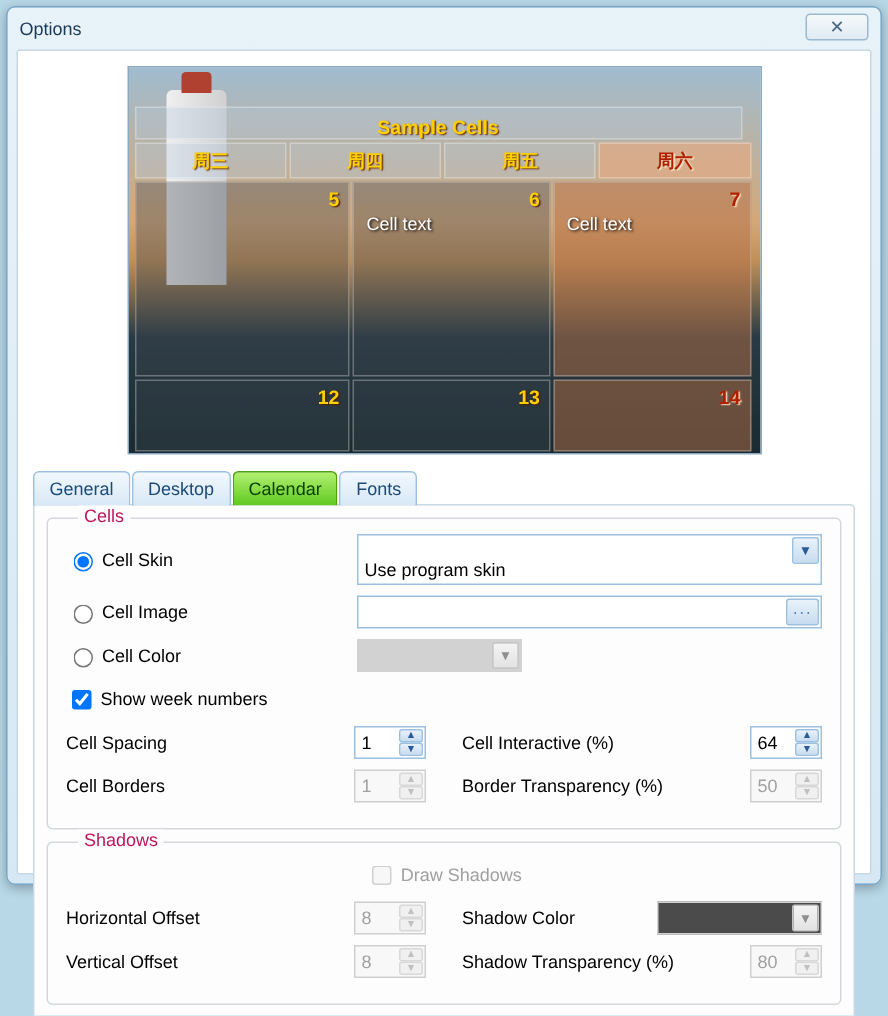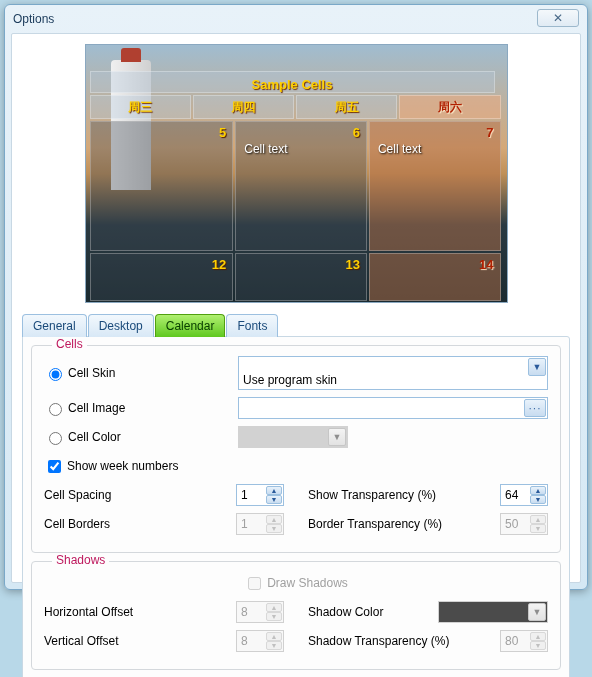--- a/index.html
+++ b/index.html
@@ -157,21 +157,21 @@
                   <span>1</span>
                   <div class="spin-btns">
                     <span>▲</span>
                     <span>▼</span>
                   </div>
                 </div>
             </div>
           </div>
           <div>
             <div class="col-row">
-              <span class="col-label">Show Transparency (%)</span>
+              <span class="col-label">Cell Interactive (%)</span>
               <div class="spin">
                   <span>64</span>
                   <div class="spin-btns">
                     <span>▲</span>
                     <span>▼</span>
                   </div>
                 </div>
             </div>
           </div>
         </div>

